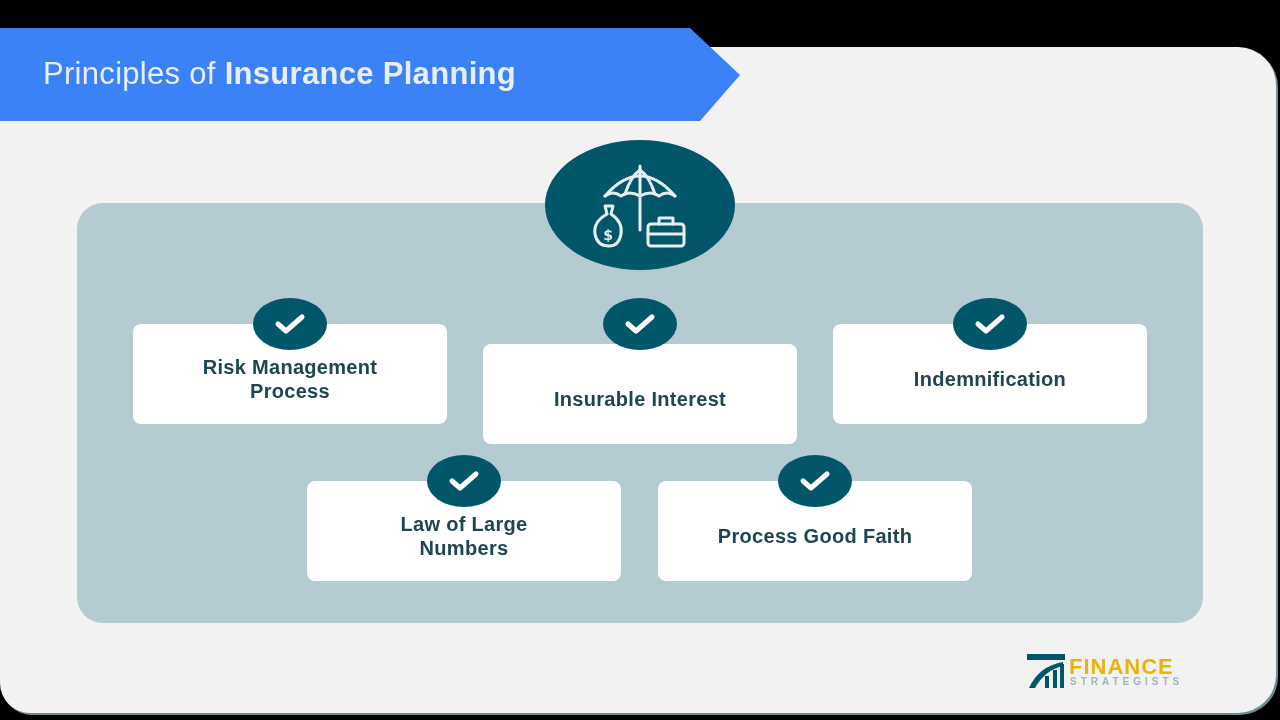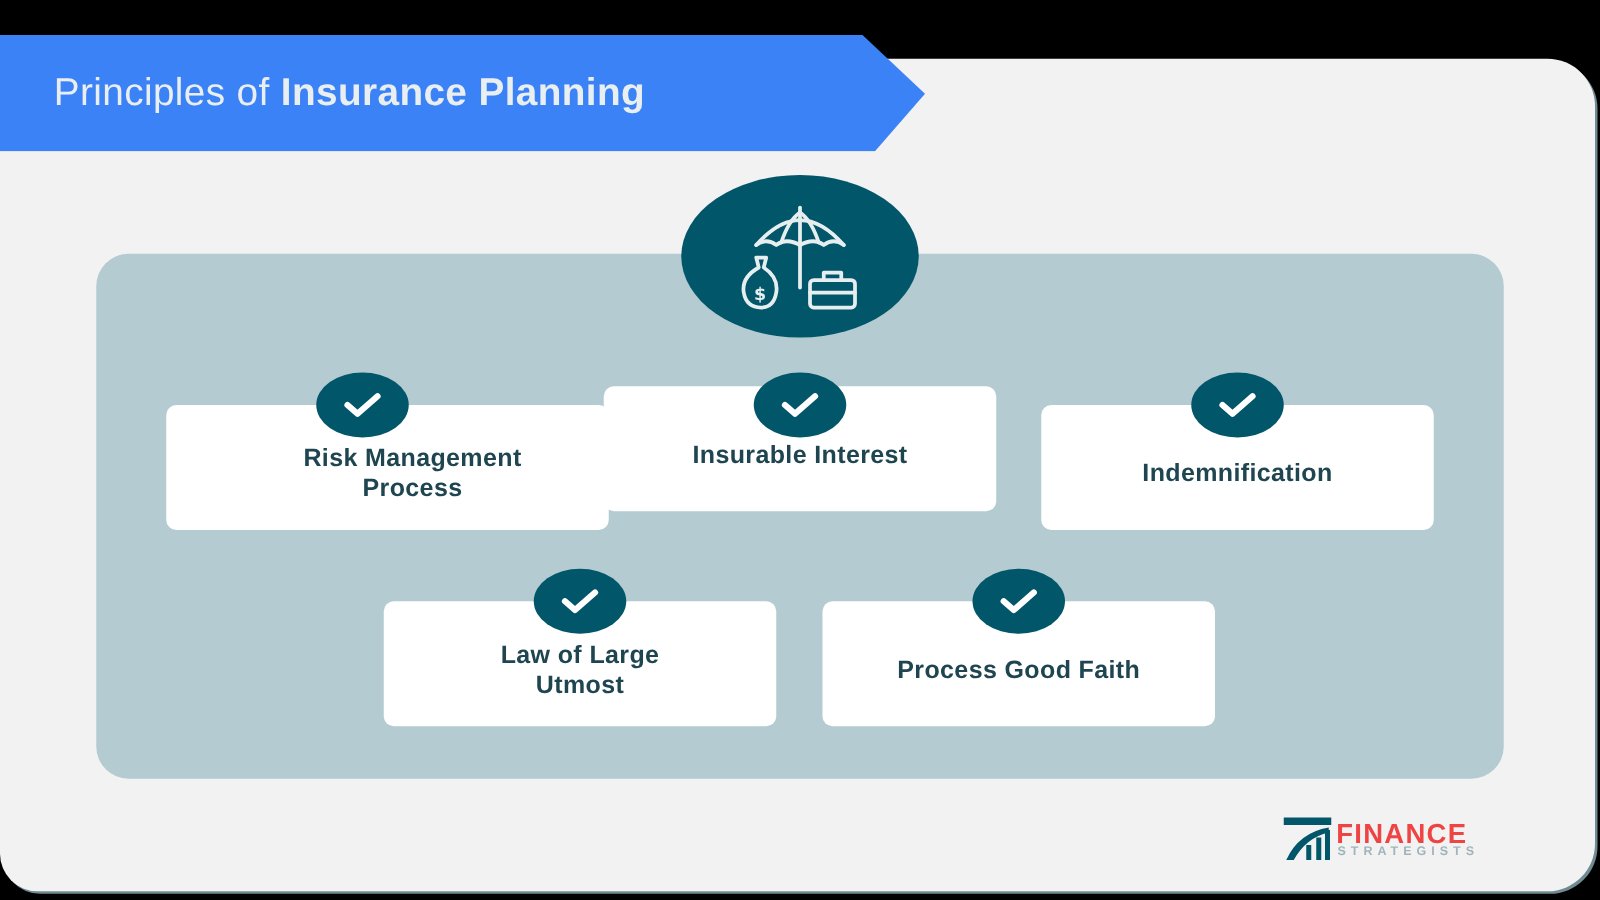--- a/index.html
+++ b/index.html
@@ -45,21 +45,21 @@
   }
   .check {
     position: absolute; width: 74px; height: 52px; border-radius: 50%;
     background: #02566a; display: flex; align-items: center; justify-content: center;
   }
   .logo {
     position: absolute; left: 1025px; top: 652px; width: 200px; height: 40px;
   }
   .logo-mark { position: absolute; left: 0; top: 0; }
   .logo-text1 {
-    position: absolute; left: 44px; top: 2px; color: #ef4444; font-weight: 700;
+    position: absolute; left: 44px; top: 2px; color: #eab308; font-weight: 700;
     font-size: 22px; letter-spacing: 1px;
   }
   .logo-text2 {
     position: absolute; left: 45px; top: 24px; color: #9fb5bb; font-weight: 700;
     font-size: 10px; letter-spacing: 4px;
   }
 </style>
 </head>
 <body>
 
@@ -81,51 +81,51 @@
 
     <path d="M20 46 L28 46 L26 54 Q38 62 36 74 Q34 86 24 86 Q12 86 10 74 Q8 62 22 54 Z"></path>
     <text x="23" y="80" font-size="14" fill="#e6eef0" stroke="none" text-anchor="middle" font-family="DejaVu Sans, sans-serif" font-weight="bold">$</text>
 
     <rect x="63" y="64" width="36" height="22" rx="3"></rect>
     <path d="M74 64 L74 58 L88 58 L88 64"></path>
     <line x1="63" y1="74" x2="99" y2="74"></line>
   </svg>
 </div>
 
-<div class="card" style="left:133px; top:324px;padding-left:40px;">
+<div class="card" style="left:133px; top:324px;">
   <div class="card-label">Risk Management
 Process</div>
 </div>
 <div class="check" style="left:253px; top:298px;">
   <svg width="34" height="22" viewBox="0 0 34 22">
       <path d="M5 11 L13 18 L29 4" stroke="#ffffff" stroke-width="5" fill="none" stroke-linecap="round" stroke-linejoin="round"></path>
     </svg>
 </div>
 
-<div class="card" style="left:483px; top:309px;">
+<div class="card" style="left:483px; top:344px;">
   <div class="card-label">Insurable Interest</div>
 </div>
 <div class="check" style="left:603px; top:298px;">
   <svg width="34" height="22" viewBox="0 0 34 22">
       <path d="M5 11 L13 18 L29 4" stroke="#ffffff" stroke-width="5" fill="none" stroke-linecap="round" stroke-linejoin="round"></path>
     </svg>
 </div>
 
 <div class="card" style="left:833px; top:324px;">
   <div class="card-label">Indemnification</div>
 </div>
 <div class="check" style="left:953px; top:298px;">
   <svg width="34" height="22" viewBox="0 0 34 22">
       <path d="M5 11 L13 18 L29 4" stroke="#ffffff" stroke-width="5" fill="none" stroke-linecap="round" stroke-linejoin="round"></path>
     </svg>
 </div>
 
 <div class="card" style="left:307px; top:481px;">
   <div class="card-label">Law of Large
-Utmost</div>
+Numbers</div>
 </div>
 <div class="check" style="left:427px; top:455px;">
   <svg width="34" height="22" viewBox="0 0 34 22">
       <path d="M5 11 L13 18 L29 4" stroke="#ffffff" stroke-width="5" fill="none" stroke-linecap="round" stroke-linejoin="round"></path>
     </svg>
 </div>
 
 <div class="card" style="left:658px; top:481px;">
   <div class="card-label">Process Good Faith</div>
 </div>

